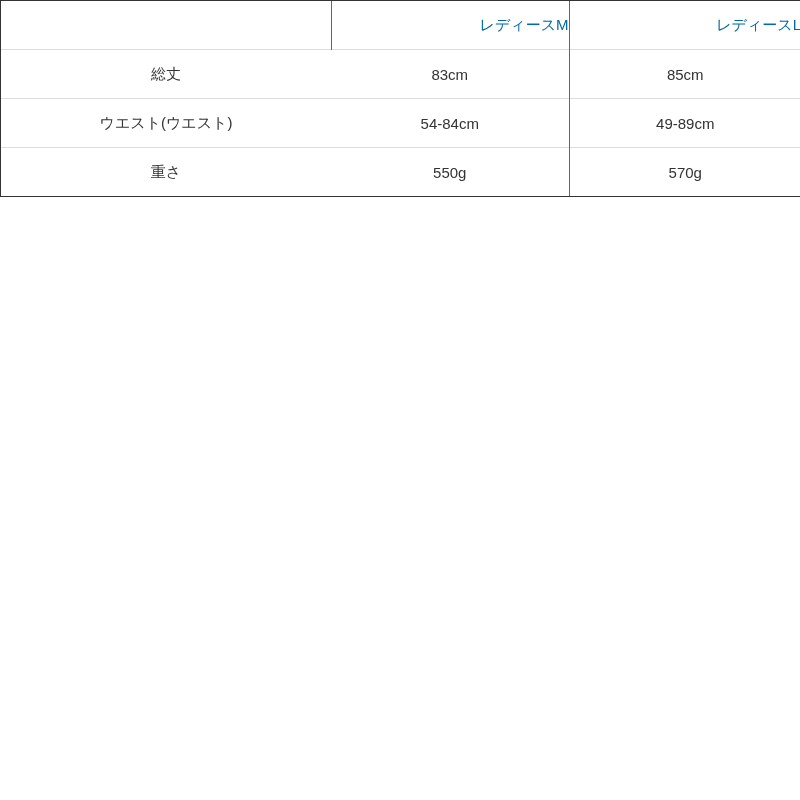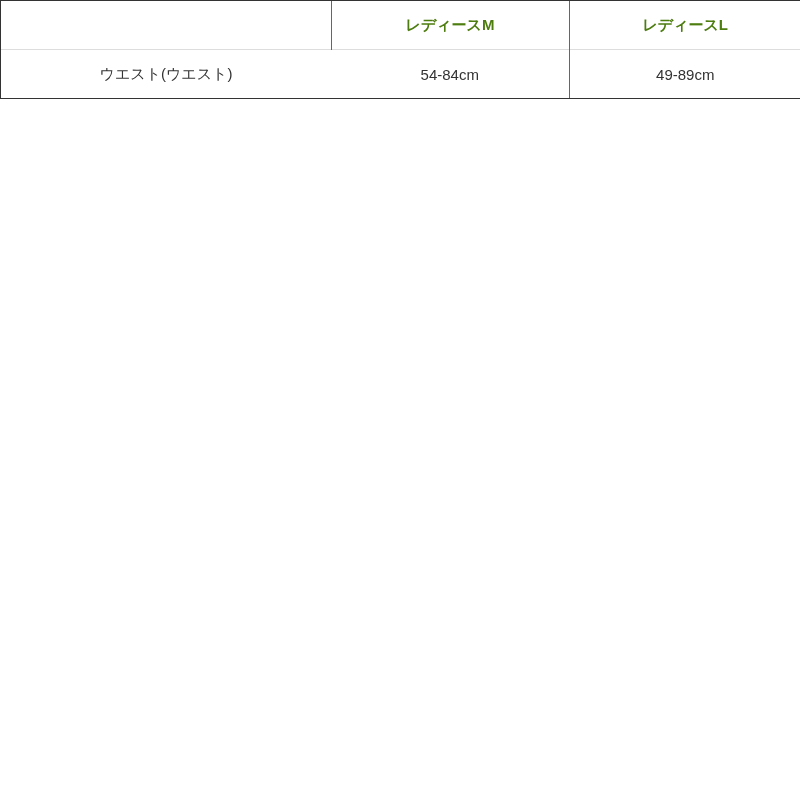--- a/index.html
+++ b/index.html
@@ -43,22 +43,23 @@
   table.size-table th + th,
   table.size-table td + td {
     border-left: 1px solid #666666;
   }
   
   table.size-table tbody tr th,
   table.size-table tbody tr td {
     border-top: 1px solid #dddddd;
   }
   table.size-table thead th {
-    font-weight: bold;
-    color: #4d7c0f;
+    font-weight: normal;
+    color: #0369a1;
+    text-align: right;
   }
   table.size-table tbody th {
     font-weight: normal;
   }
 </style>
 </head>
 <body>
 
 <div class="table-wrap">
   <table class="size-table">
@@ -69,19 +70,29 @@
     </colgroup>
     <thead>
       <tr>
         <th></th>
         <th>レディースM</th>
         <th>レディースL</th>
       </tr>
     </thead>
     <tbody>
       <tr>
+        <th>総丈</th>
+        <td>83cm</td>
+        <td>85cm</td>
+      </tr>
+      <tr>
         <th>ウエスト(ウエスト)</th>
         <td>54-84cm</td>
         <td>49-89cm</td>
+      </tr>
+      <tr>
+        <th>重さ</th>
+        <td>550g</td>
+        <td>570g</td>
       </tr>
     </tbody>
   </table>
 </div>
 
 </body></html>

